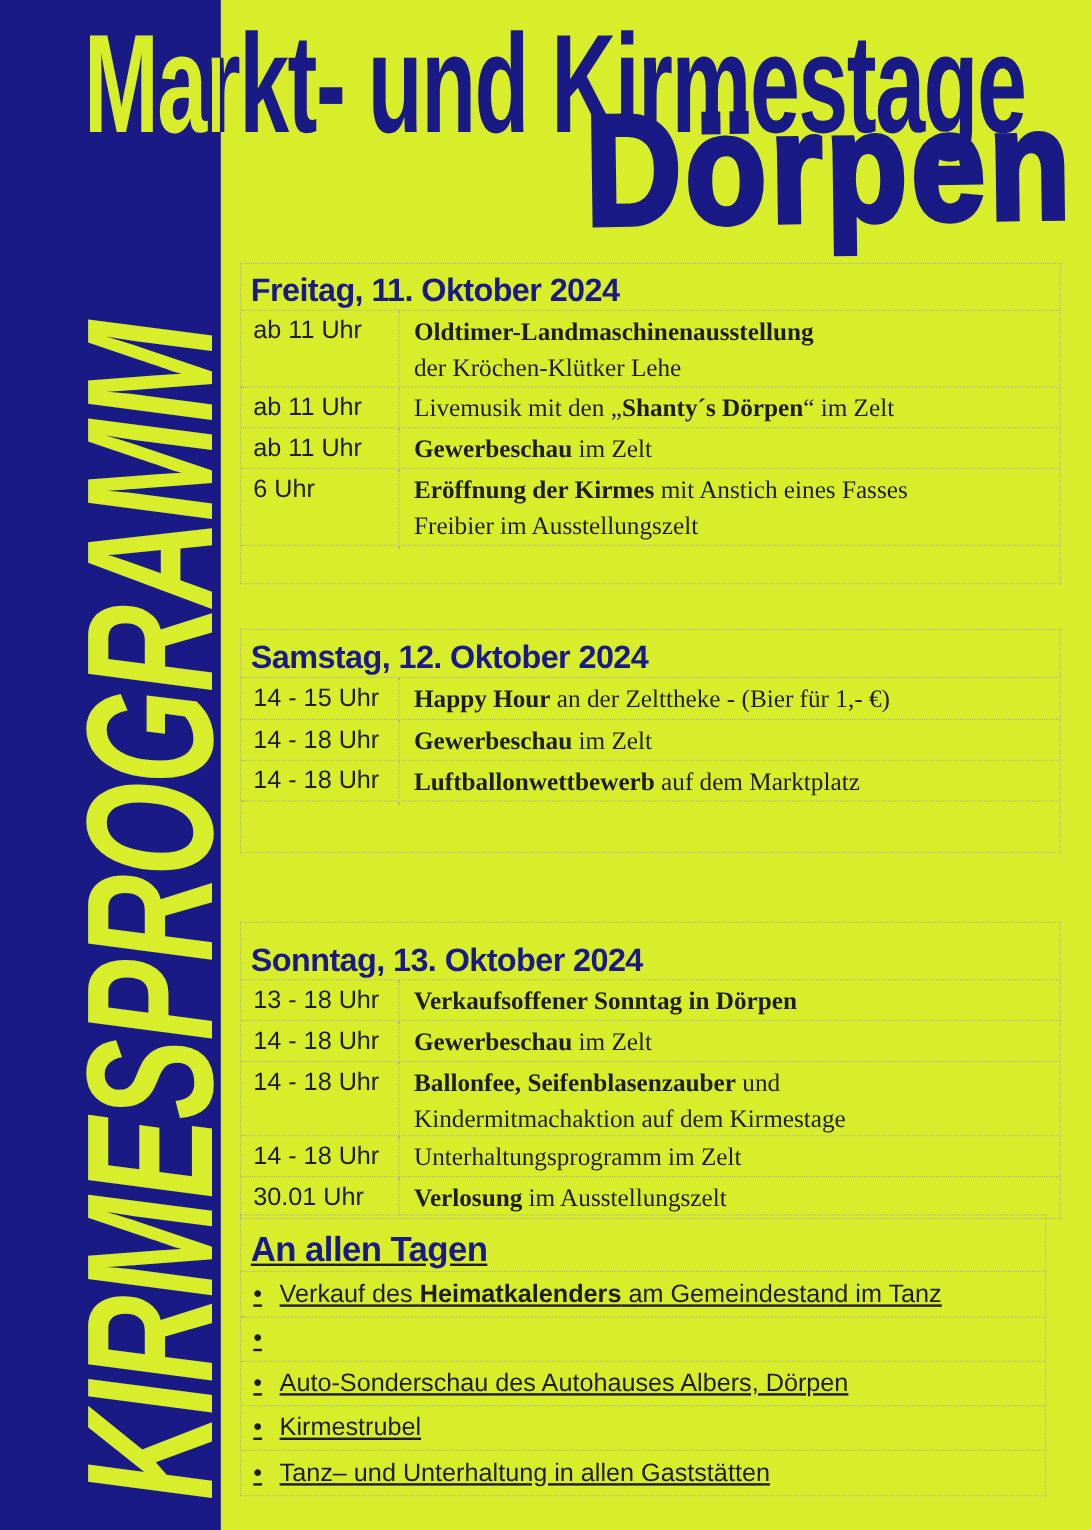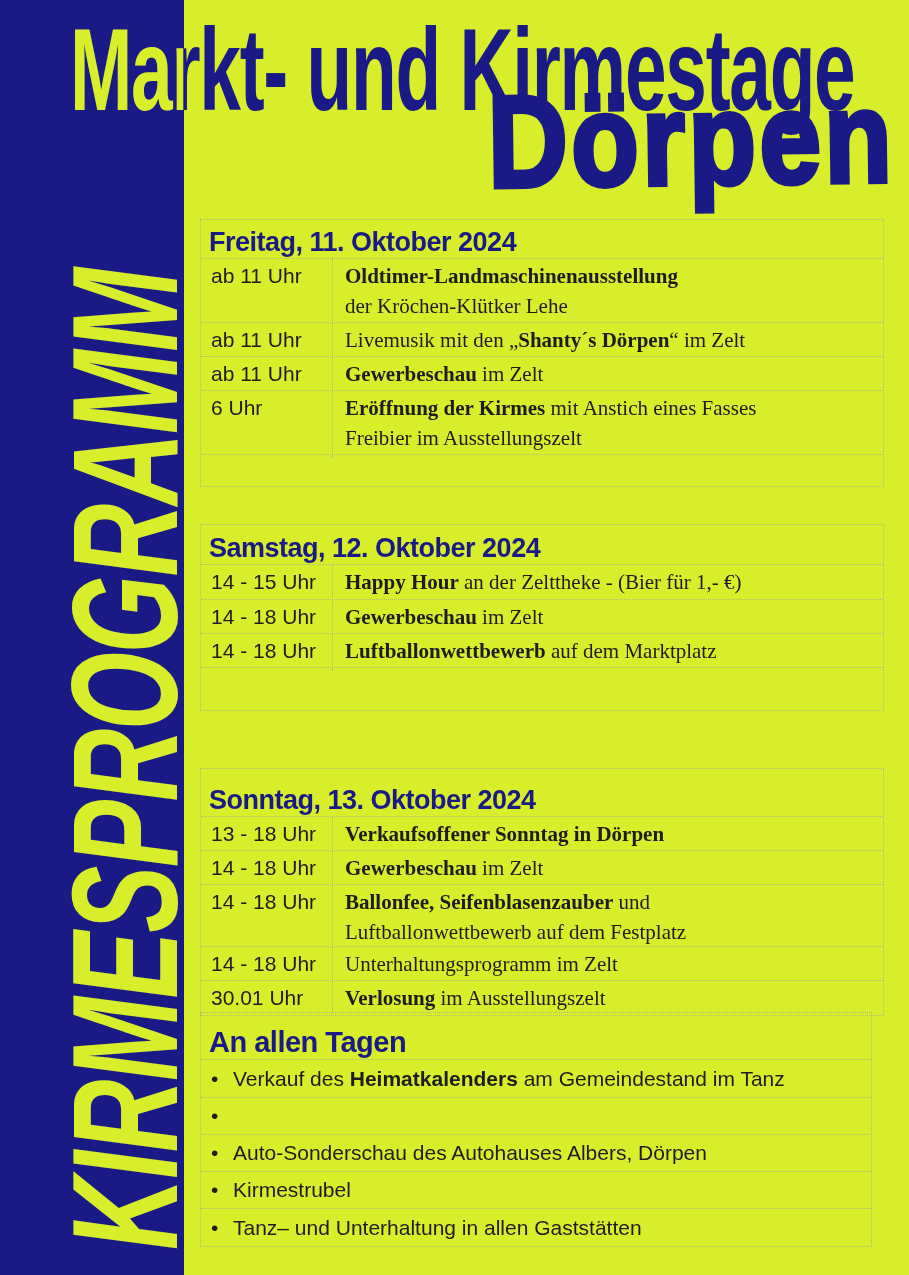--- a/index.html
+++ b/index.html
@@ -64,21 +64,21 @@
 
   
   .tbl{
     position:absolute;left:200px;width:684px;
     border:1px dotted var(--bc);
     z-index:2;
   }
   .sec-fri{top:219px;}
   .sec-sat{top:524px;}
   .sec-son{top:768px;}
-  .sec-all{top:1012px;width:672px;}
+  .sec-all{top:1012px;width:672px;text-decoration:underline;}
   .thead{
     display:flex;align-items:flex-end;
     border-bottom:1px dotted var(--bc);
     padding-left:8px;
   }
   .thead .h{
     font-weight:bold;font-size:27px;color:var(--navy);
     letter-spacing:-0.5px;
   }
   .sec-all .thead .h{font-size:29px;}
@@ -173,21 +173,21 @@
     <div class="trow" style="height:34px">
       <div class="tcell time">13 - 18 Uhr</div>
       <div class="tcell desc"><span class="b">Verkaufsoffener Sonntag in Dörpen</span></div>
     </div>
     <div class="trow" style="height:34px">
       <div class="tcell time">14 - 18 Uhr</div>
       <div class="tcell desc"><span class="b">Gewerbeschau</span><span> im Zelt</span></div>
     </div>
     <div class="trow" style="height:62px">
       <div class="tcell time">14 - 18 Uhr</div>
-      <div class="tcell desc"><span class="b">Ballonfee, Seifenblasenzauber</span><span> und</span><br><span>Luftballonwettbewerb auf dem Festplatz</span></div>
+      <div class="tcell desc"><span class="b">Ballonfee, Seifenblasenzauber</span><span> und</span><br><span>Kindermitmachaktion auf dem Kirmestage</span></div>
     </div>
     <div class="trow" style="height:34px">
       <div class="tcell time">14 - 18 Uhr</div>
       <div class="tcell desc"><span>Unterhaltungsprogramm im Zelt</span></div>
     </div>
     <div class="trow" style="height:34px">
       <div class="tcell time">30.01 Uhr</div>
       <div class="tcell desc"><span class="b">Verlosung</span><span> im Ausstellungszelt</span></div>
     </div>
   </section>

